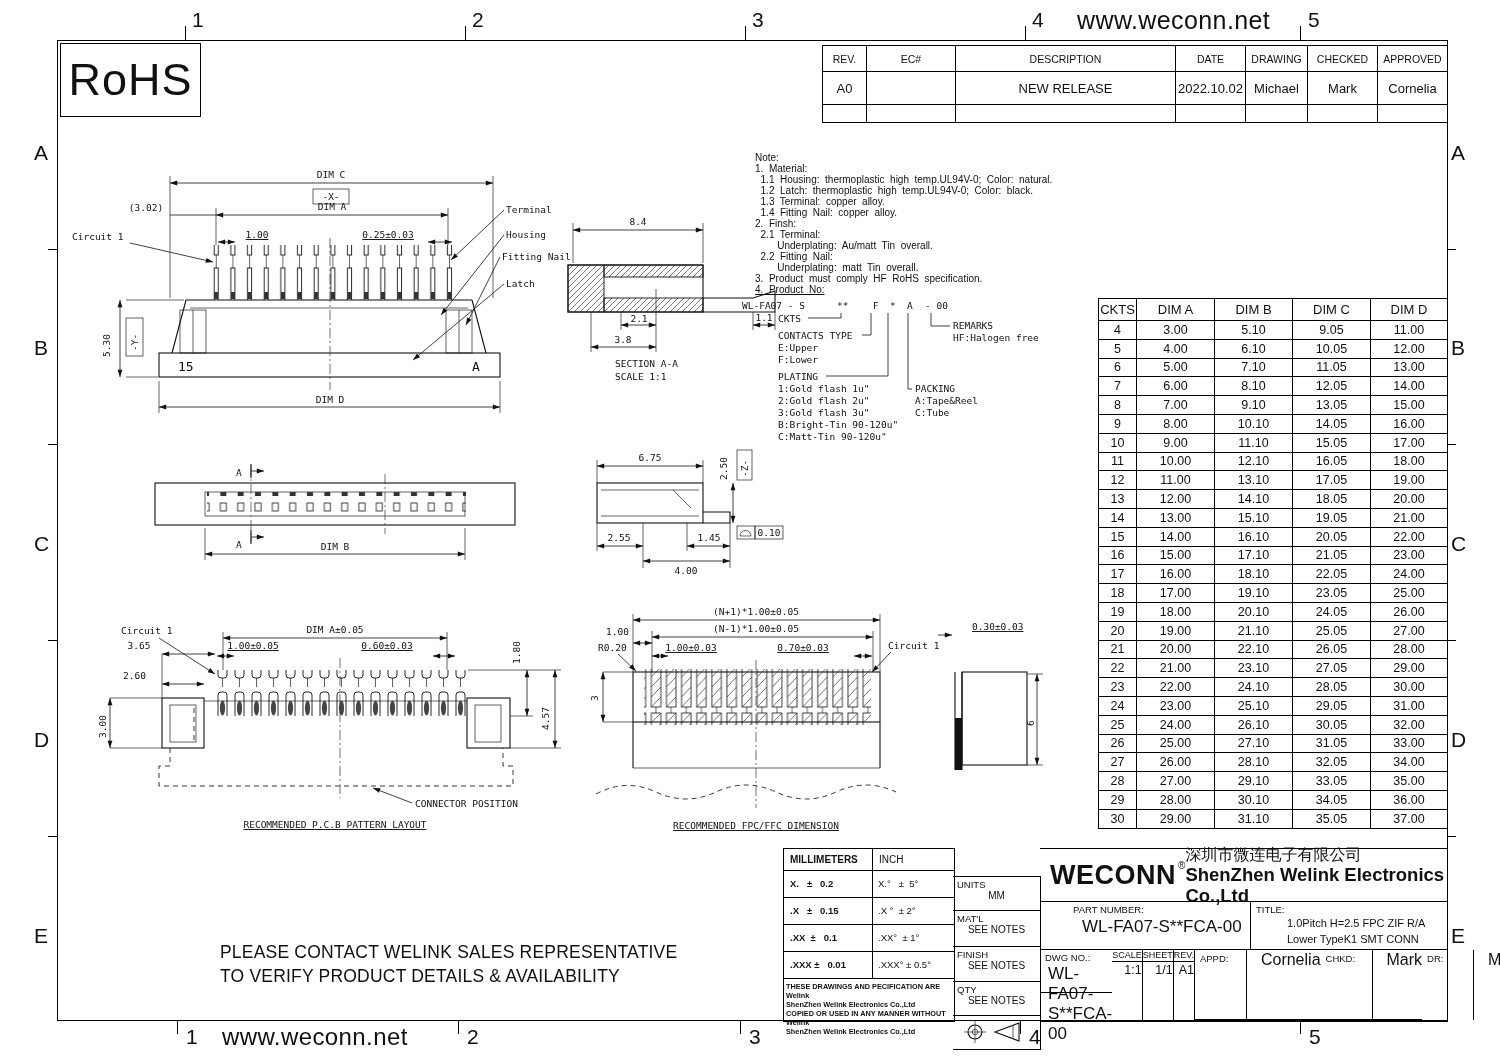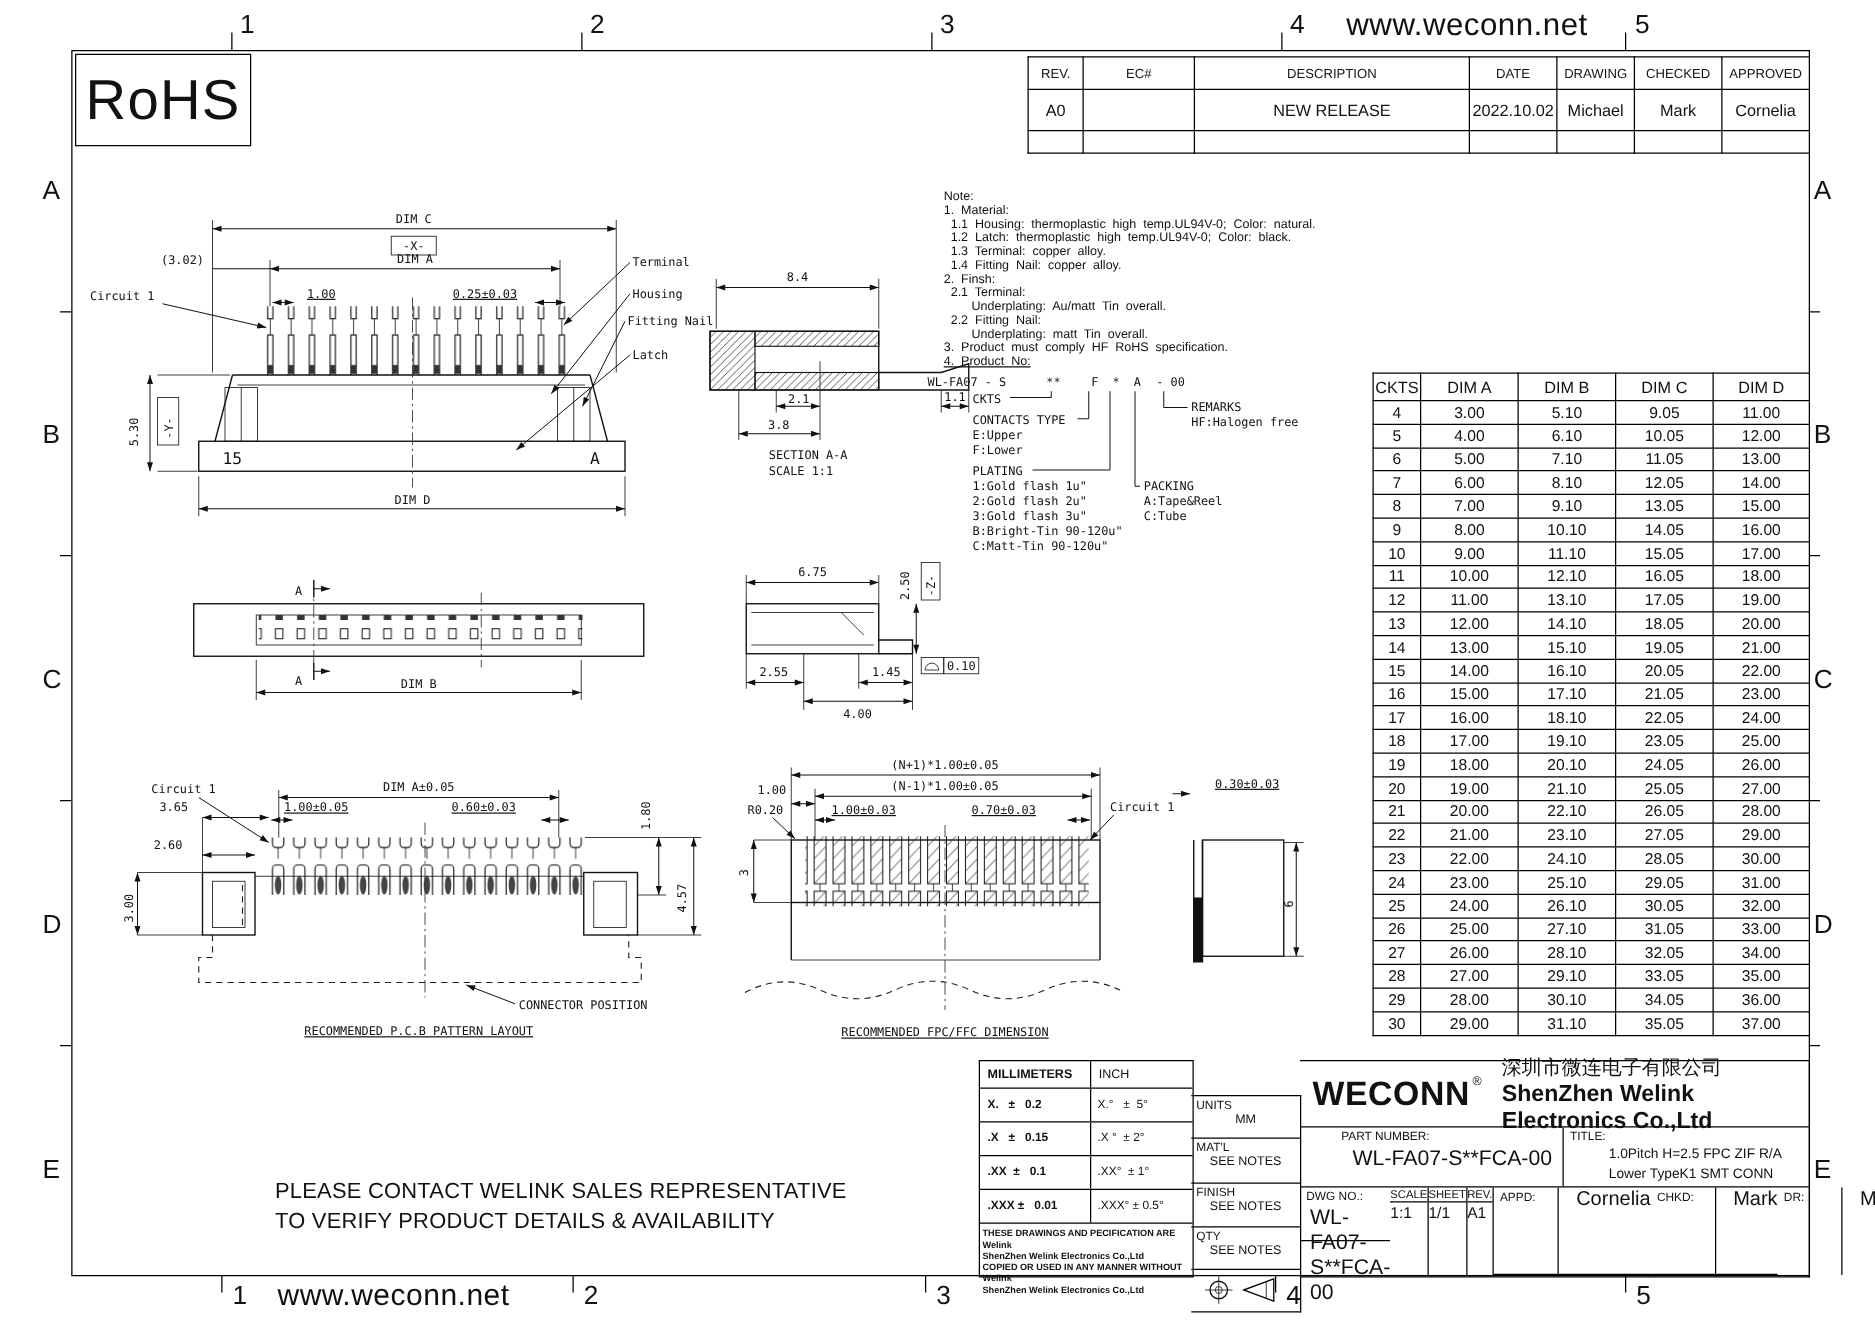--- a/index.html
+++ b/index.html
@@ -39,38 +39,38 @@
   
   #units{left:953px;top:876px;width:87px;height:172px;border:1.4px solid #000;border-left:none;}
   .u-sec{border-bottom:1px solid #000;}
   .u-lab{font-size:9.5px;padding:2px 0 0 4px;}
   .u-val{font-size:10px;text-align:center;}
   
   #tb{left:1040px;top:848px;width:407px;height:172px;border:1.6px solid #000;border-left:none;}
   #tb-row1{height:52px;border-bottom:1px solid #000;display:flex;align-items:center;}
   #tb-logo{font-size:27px;font-weight:700;letter-spacing:0.5px;padding:0 2px 0 10px;}
   #tb-reg{font-size:10px;vertical-align:top;position:relative;top:-10px;}
-  .tb-co{display:flex;flex-direction:column;line-height:1.15;padding-top:2px;margin-left:16px;}
+  .tb-co{display:flex;flex-direction:column;line-height:1.15;padding-top:2px;}
   #tb-cn{font-size:16px;}
   #tb-en{font-size:18.5px;font-weight:700;}
   #tb-row2{height:47px;border-bottom:1px solid #000;display:flex;}
   #tb-pn-cell{width:182px;border-right:1px solid #000;padding-left:28px;}
   .cell-lab{font-size:9.5px;padding:2px 0 0 5px;}
   #tb-pn-val{font-size:17px;padding:2px 0 0 14px;}
   #tb-title-cell{flex:1;}
   .tb-title-line{font-size:11px;padding-left:36px;line-height:16px;}
   #tb-row3{height:70px;display:flex;}
   #tb-left3{width:182px;border-right:1px solid #000;display:flex;flex-direction:row;}
   #tb-dwg{height:42px;border-bottom:1px solid #000;}
   #tb-dwg-val{font-size:17px;padding:1px 0 0 8px;}
   #tb-ssr{flex:1;display:flex;}
   .ssr-col{flex:1;display:flex;flex-direction:column;}
   .ssr-col + .ssr-col{border-left:1px solid #000;}
   .ssr-h{font-size:9px;text-align:center;border-bottom:1px solid #000;height:11px;line-height:11px;}
-  .ssr-v{flex:1;font-size:12.5px;text-align:left;line-height:16px;}
+  .ssr-v{flex:1;font-size:12.5px;text-align:right;line-height:16px;}
   #tb-right3{flex:1;display:flex;}
   .sig-row{flex:1;display:flex;border-bottom:1px solid #000;}
   .sig-row:last-child{border-bottom:none;}
   .sig-lab{width:46px;border-right:1px solid #000;font-size:9.5px;padding:3px 0 0 5px;}
   .sig-val{flex:1;font-size:16px;padding:1px 0 0 14px;}
   
   svg .ln{stroke:#111;stroke-width:1.1;fill:none;}
   svg .tn{stroke:#222;stroke-width:0.7;fill:none;}
   svg .dm{stroke:#111;stroke-width:0.8;fill:none;}
   svg .ctr{stroke:#333;stroke-width:0.7;fill:none;stroke-dasharray:10 3 2 3;}

